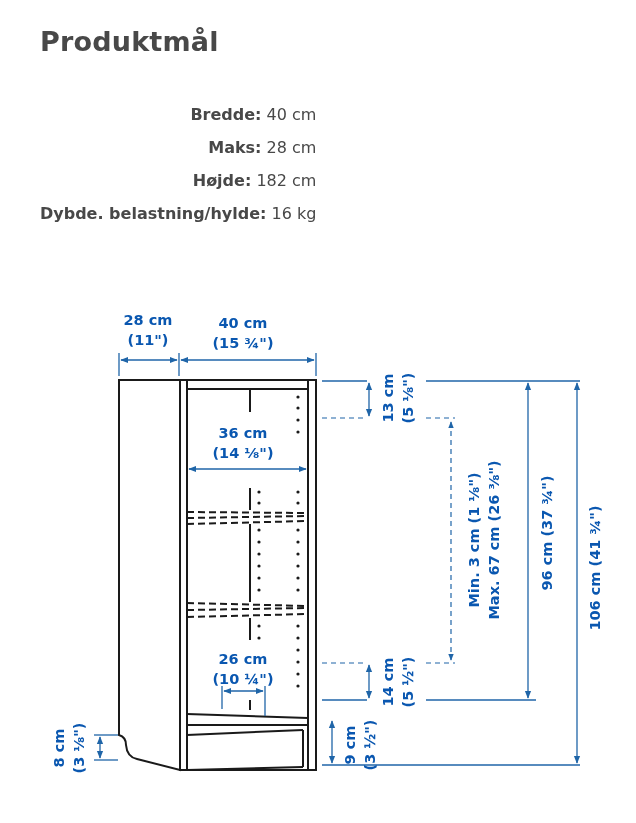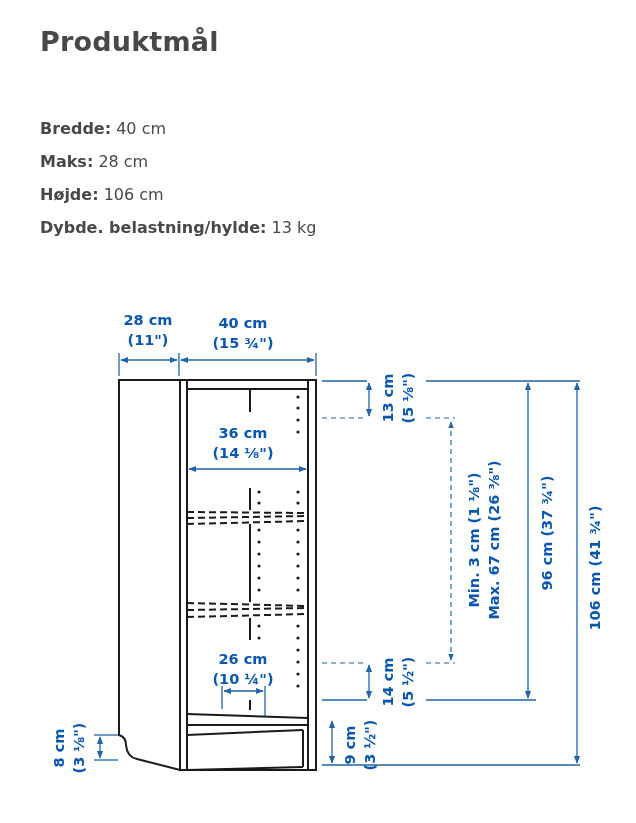--- a/index.html
+++ b/index.html
@@ -1,36 +1,36 @@
 <!DOCTYPE html>
 <html><head>
 <meta charset="utf-8">
 <style>
   html, body { margin: 0; padding: 0; background: #ffffff; }
   body { width: 636px; height: 823px; position: relative; overflow: hidden;
          font-family: "DejaVu Sans", "Liberation Sans", sans-serif; color: #484848; }
   .title { position: absolute; left: 40px; top: 26px; margin: 0;
            font-size: 27px; font-weight: bold; color: #484848; letter-spacing: 0.2px; text-align: center; }
-  .specs { position: absolute; left: 40px; top: 112px; margin: 0; padding: 0; list-style: none; }
+  .specs { position: absolute; left: 40px; top: 98px; margin: 0; padding: 0; list-style: none; text-align: right; }
   .specs li { font-size: 16px; line-height: 33px; height: 33px; white-space: nowrap; color: #484848; }
   .specs .lbl { font-weight: bold; }
   .diagram { position: absolute; left: 0; top: 290px; width: 636px; height: 533px; }
   .dim-text { font-family: "DejaVu Sans", "Liberation Sans", sans-serif; font-weight: bold;
               fill: #0a57b0; font-size: 14.5px; }
 </style>
 </head>
 <body>
 
 <h1 class="title">Produktmål</h1>
 
 <ul class="specs">
   <li><span class="lbl">Bredde:</span> <span>40 cm</span></li>
   <li><span class="lbl">Maks:</span> <span>28 cm</span></li>
-  <li><span class="lbl">Højde:</span> <span>106 cm</span></li>
-  <li><span class="lbl">Dybde. belastning/hylde:</span> <span>13 kg</span></li>
+  <li><span class="lbl">Højde:</span> <span>182 cm</span></li>
+  <li><span class="lbl">Dybde. belastning/hylde:</span> <span>16 kg</span></li>
 </ul>
 
 <svg class="diagram" viewBox="0 290 636 533" width="636" height="533" xmlns="http://www.w3.org/2000/svg">
   <defs>
     <marker id="arr" viewBox="0 0 10 10" refX="9" refY="5" markerWidth="6" markerHeight="6" orient="auto-start-reverse">
       <path d="M0,1 L10,5 L0,9 z" fill="#1f65a8"></path>
     </marker>
   </defs>
 
   <g stroke="#1a1a1a" stroke-width="2" fill="none">

